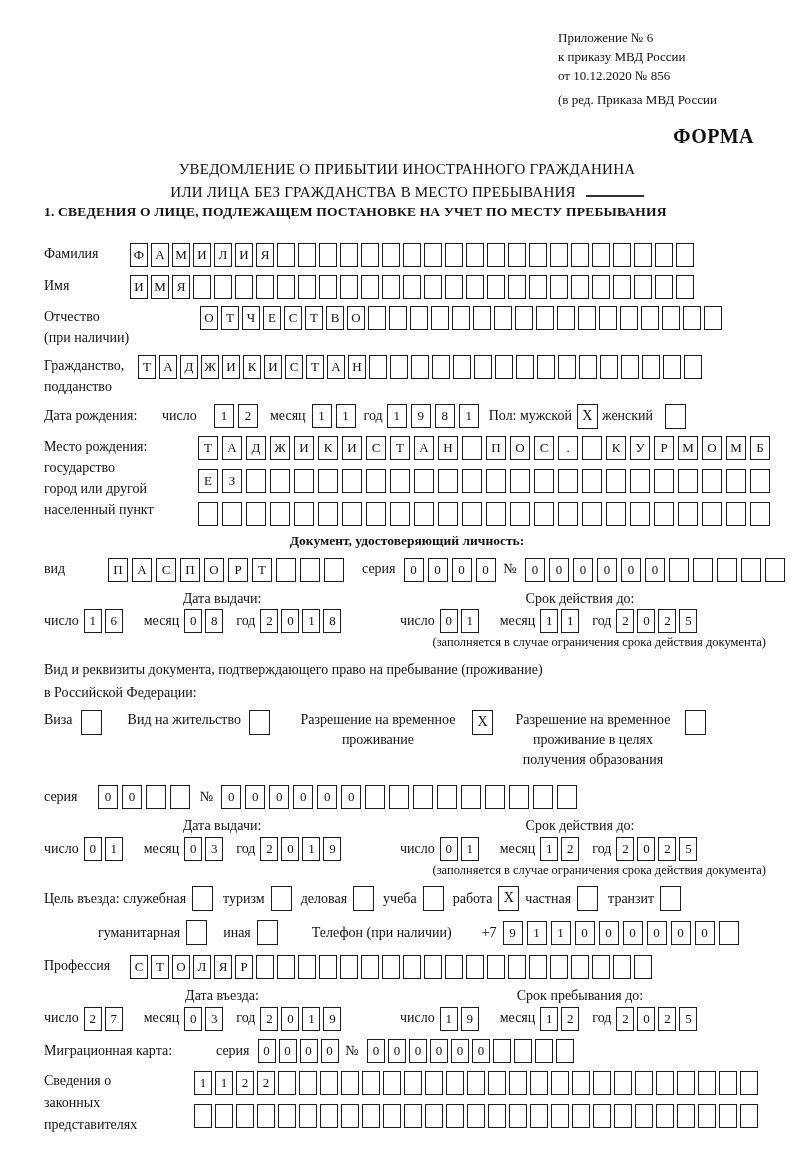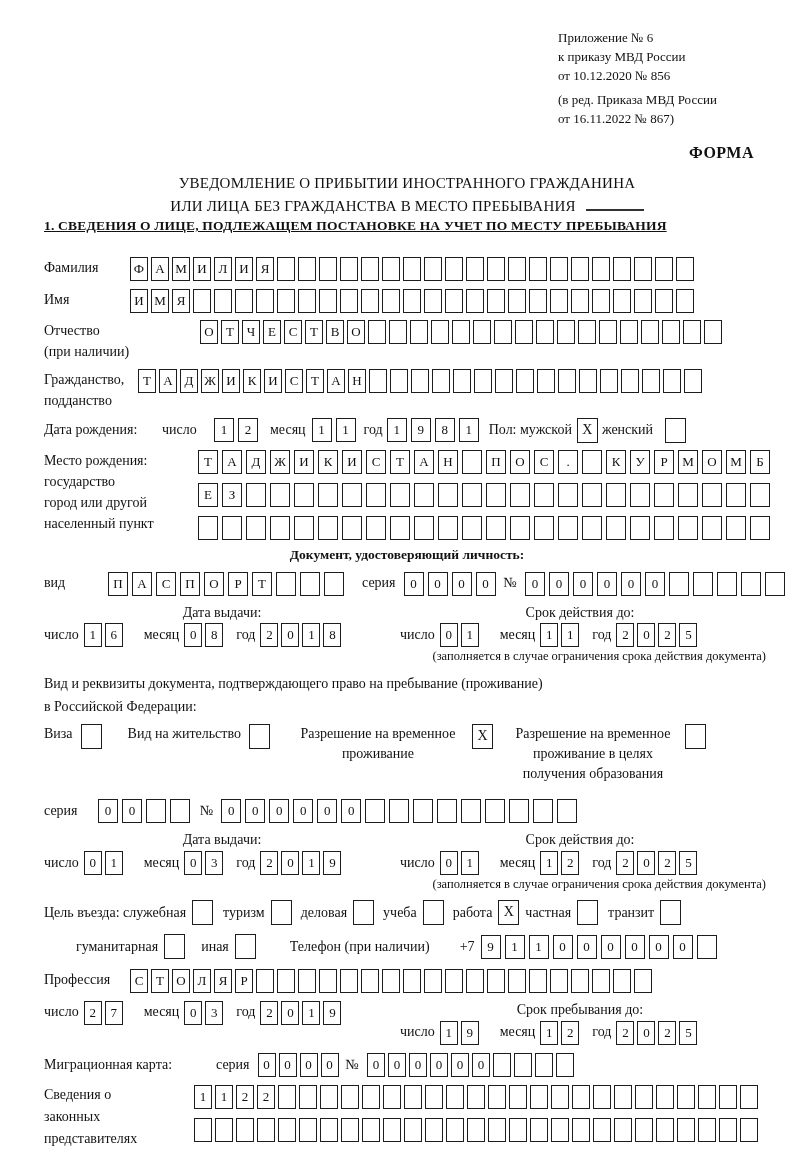--- a/index.html
+++ b/index.html
@@ -1,24 +1,24 @@
 <!DOCTYPE html>
 <html><head>
 <meta charset="utf-8">
 <style>
   html,body{margin:0;padding:0;background:#fff;}
   body{width:800px;height:1163px;overflow:hidden;color:#111;
        font-family:"Liberation Serif","DejaVu Serif",serif;font-size:14px;}
   .page{box-sizing:border-box;width:800px;padding:28px 30px 0 44px;}
   .annex{width:200px;margin-left:auto;margin-right:12px;font-size:13px;line-height:19px;}
   .annex .part2{margin-top:5px;}
-  .forma{text-align:right;margin:16px 16px 10px 0;font-weight:bold;font-size:16px;letter-spacing:.5px;}
+  .forma{text-align:right;margin:16px 16px 10px 0;font-weight:bold;font-size:20px;letter-spacing:.5px;}
   .title{text-align:center;font-weight:normal;font-size:15px;line-height:23px;letter-spacing:.2px;}
   .blank-underline{display:inline-block;width:58px;border-bottom:2px solid #333;height:12px;margin-left:10px;}
-  .sect{font-weight:bold;font-size:13.5px;letter-spacing:.2px;margin-bottom:22px;text-decoration:underline;}
+  .sect{font-weight:bold;font-size:13.5px;letter-spacing:.2px;margin-bottom:22px;}
   .row{display:flex;align-items:center;margin-bottom:7px;}
   .row.top{align-items:flex-start;}
   .lbl{flex:0 0 auto;}
   .cell{display:inline-block;box-sizing:border-box;width:18px;height:24px;border:1.7px solid #1d1d1d;
         margin-right:3px;text-align:center;font-size:13px;line-height:21px;vertical-align:middle;background:#fff;}
   .cells{white-space:nowrap;line-height:24px;}
   .cells.wide .cell{width:20px;margin-right:4px;}
   .checkbox{display:inline-block;box-sizing:border-box;width:21px;height:25px;border:1.7px solid #1d1d1d;
         text-align:center;font-size:14px;line-height:22px;vertical-align:middle;background:#fff;}
   .stack .line{line-height:21px;}
@@ -46,21 +46,20 @@
 <body>
 
 <div class="page">
 
   <div class="annex">
     <div>Приложение № 6</div>
     <div>к приказу МВД России</div>
     <div>от 10.12.2020 № 856</div>
     <div class="part2">
       <div>(в ред. Приказа МВД России</div>
-      <div>от 16.11.2022 № 867)</div>
     </div>
   </div>
   <div class="forma">ФОРМА</div>
 
   <div class="title">
     <div>УВЕДОМЛЕНИЕ О ПРИБЫТИИ ИНОСТРАННОГО ГРАЖДАНИНА</div>
     <div><span>ИЛИ ЛИЦА БЕЗ ГРАЖДАНСТВА В МЕСТО ПРЕБЫВАНИЯ</span><span class="blank-underline"></span></div>
   </div>
 
   <div class="sect">1. СВЕДЕНИЯ О ЛИЦЕ, ПОДЛЕЖАЩЕМ ПОСТАНОВКЕ НА УЧЕТ ПО МЕСТУ ПРЕБЫВАНИЯ</div>
@@ -237,41 +236,42 @@
     <span class="cbitem" style="margin-left:6px">
       <span>частная</span>
       <span class="checkbox"></span>
     </span>
     <span class="cbitem" style="margin-left:10px">
       <span>транзит</span>
       <span class="checkbox"></span>
     </span>
   </div>
 
-  <div class="purpose" style="margin-left:32px">
+  <div class="purpose" style="margin-left:54px">
     <span class="cbitem">
       <span>гуманитарная</span>
       <span class="checkbox"></span>
     </span>
     <span class="cbitem" style="margin-left:16px">
       <span>иная</span>
       <span class="checkbox"></span>
     </span>
     <span style="margin-left:34px">Телефон (при наличии)</span>
     <span style="margin:0 6px 0 30px">+7</span>
     <span class="cells wide"><span class="cell">9</span><span class="cell">1</span><span class="cell">1</span><span class="cell">0</span><span class="cell">0</span><span class="cell">0</span><span class="cell">0</span><span class="cell">0</span><span class="cell">0</span><span class="cell"></span></span>
   </div>
 
   <div class="row">
     <span class="lbl" style="width:86px">Профессия</span>
     <span class="cells"><span class="cell">С</span><span class="cell">Т</span><span class="cell">О</span><span class="cell">Л</span><span class="cell">Я</span><span class="cell">Р</span><span class="cell"></span><span class="cell"></span><span class="cell"></span><span class="cell"></span><span class="cell"></span><span class="cell"></span><span class="cell"></span><span class="cell"></span><span class="cell"></span><span class="cell"></span><span class="cell"></span><span class="cell"></span><span class="cell"></span><span class="cell"></span><span class="cell"></span><span class="cell"></span><span class="cell"></span><span class="cell"></span><span class="cell"></span></span>
   </div>
 
   <div class="datepair" style="margin-top:4px">
     <div class="datecol" style="width:356px">
+      <div class="dhead">Дата въезда:</div>
       <div class="ddigits">
         <span class="w">число</span>
         <span class="cells"><span class="cell">2</span><span class="cell">7</span></span>
         <span class="w" style="margin-left:8px">месяц</span>
         <span class="cells"><span class="cell">0</span><span class="cell">3</span></span>
         <span class="w">год</span>
         <span class="cells"><span class="cell">2</span><span class="cell">0</span><span class="cell">1</span><span class="cell">9</span></span>
       </div>
     </div>
     <div class="datecol" style="width:360px">

